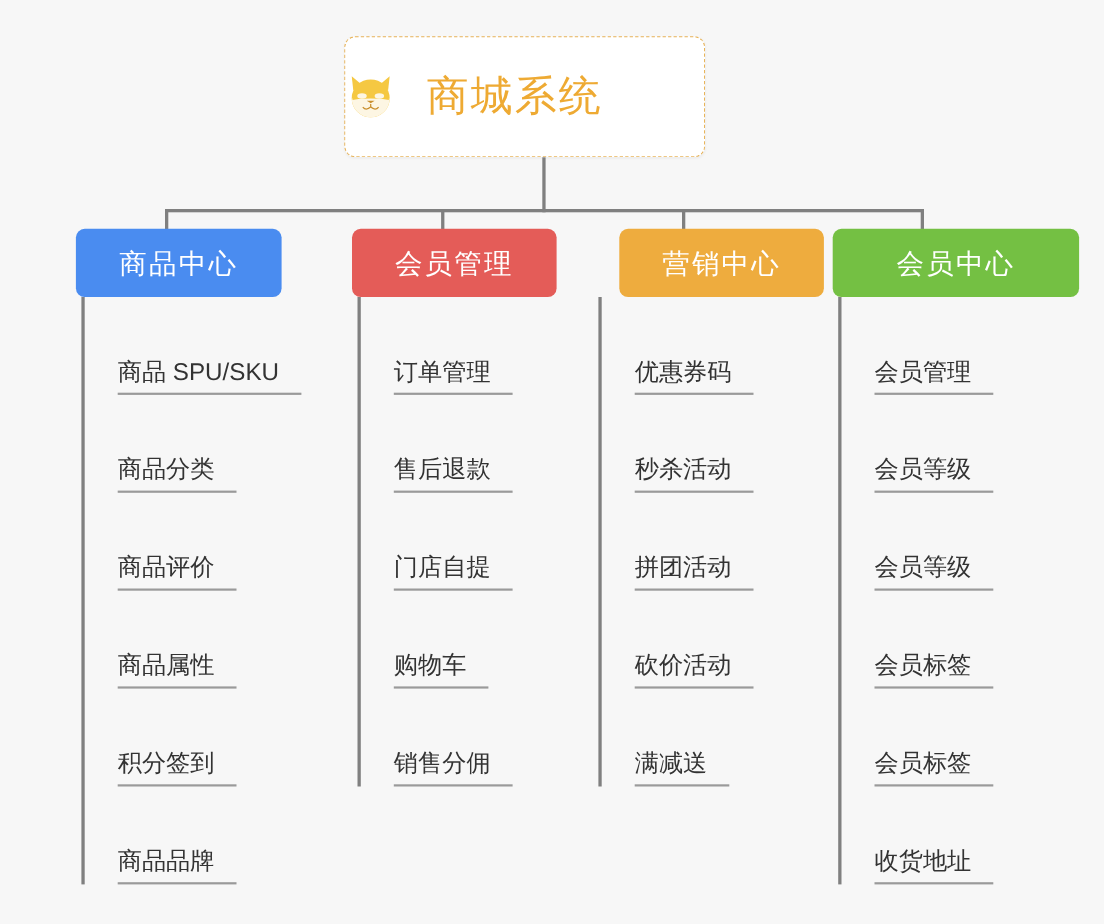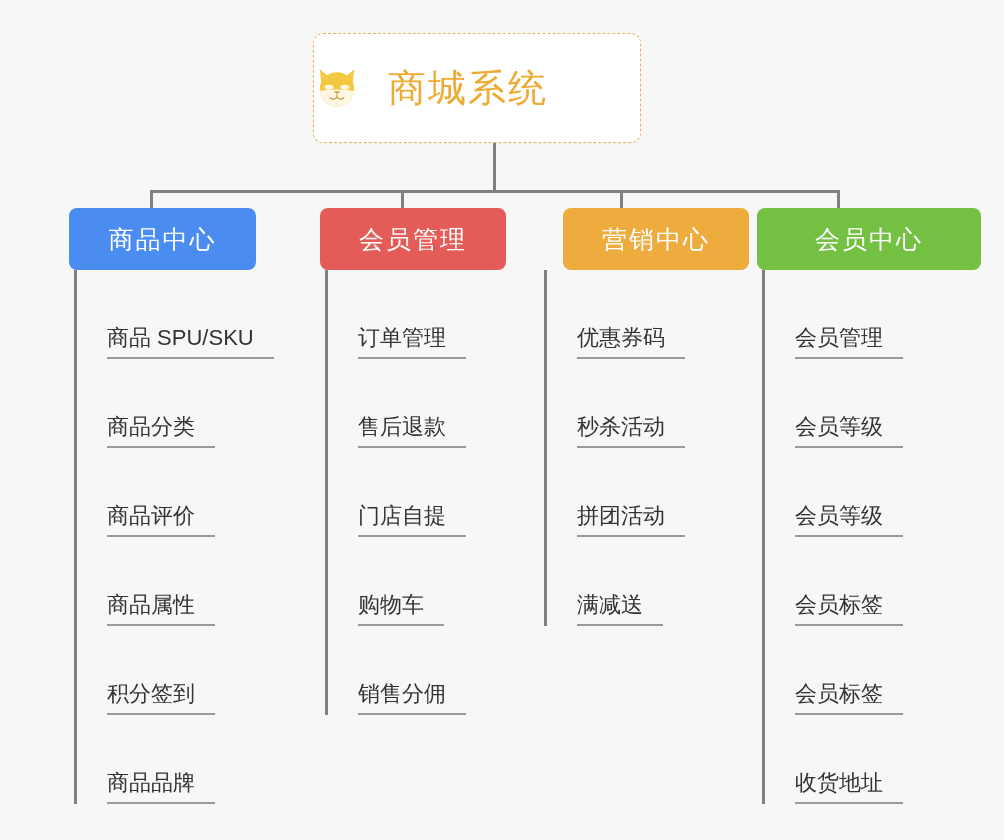--- a/index.html
+++ b/index.html
@@ -183,20 +183,23 @@
           <li class="leaf-item">
             <span class="leaf-label">优惠券码</span>
           </li>
           <li class="leaf-item">
             <span class="leaf-label">秒杀活动</span>
           </li>
           <li class="leaf-item">
             <span class="leaf-label">拼团活动</span>
           </li>
           <li class="leaf-item">
+            <span class="leaf-label">砍价活动</span>
+          </li>
+          <li class="leaf-item">
             <span class="leaf-label">满减送</span>
           </li>
         </ul>
       </div>
       <div class="branch" style="left: 745px;">
         <div class="cat-node" style="width: 224px; background: rgb(116, 192, 67);">
           <span>会员中心</span>
         </div>
         <ul class="leaf-list">
           <li class="leaf-item">

